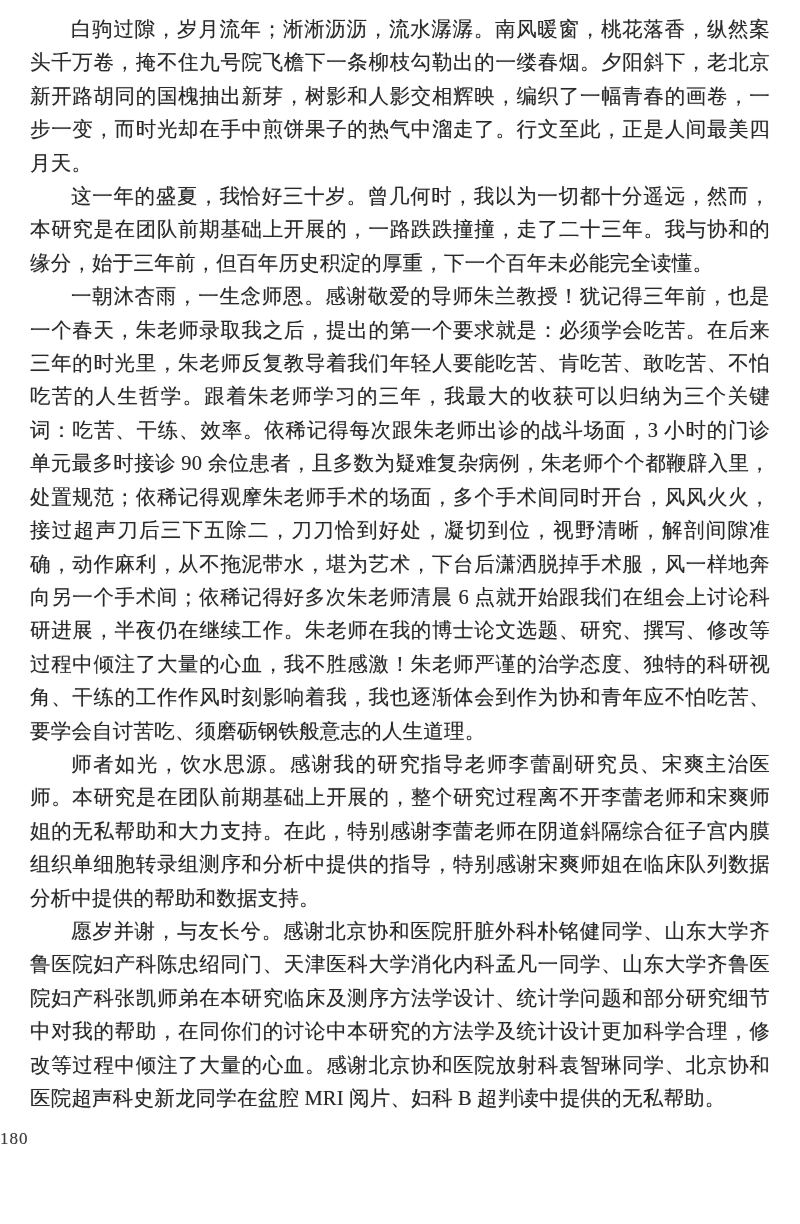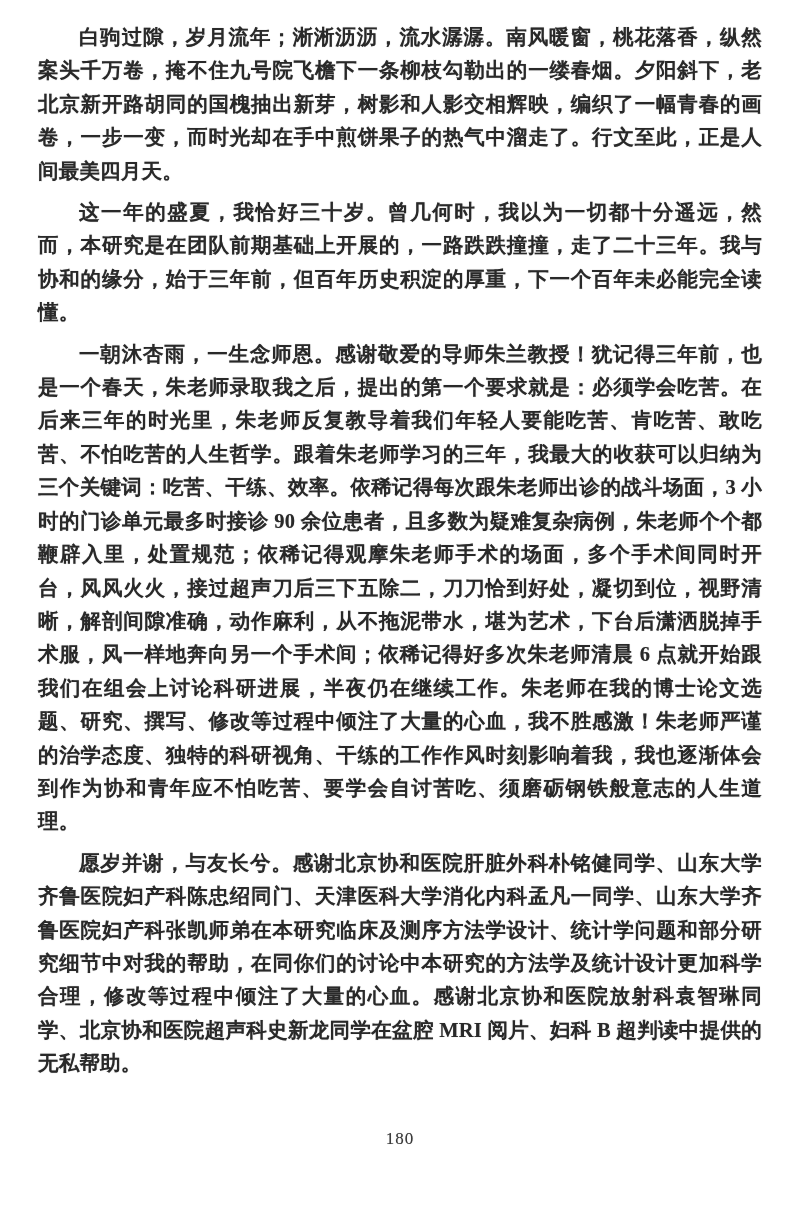--- a/index.html
+++ b/index.html
@@ -24,40 +24,40 @@
     font-size: 20.5px;
     line-height: 33.4px;
     text-align: justify;
     text-justify: inter-ideograph;
     letter-spacing: 0.2px;
     
     text-shadow: 0 0 0.8px rgba(40,40,40,0.45);
     filter: contrast(1.02);
   }
   .para {
-    margin: 8px;
+    margin: 0;
     text-indent: 2em;
-    font-weight: bold;
   }
   .footer {
     position: absolute;
     top: 1129px;
     left: 0;
     width: 100%;
-    text-align: center;
+    text-align: left;
     color: #3a3a3a;
     font-size: 17px;
     letter-spacing: 1px;
     text-shadow: 0 0 0.8px rgba(40,40,40,0.4);
   }
 </style>
 </head>
 <body>
 
 <div class="page">
   <div class="content">
     <p class="para">白驹过隙，岁月流年；淅淅沥沥，流水潺潺。南风暖窗，桃花落香，纵然案头千万卷，掩不住九号院飞檐下一条柳枝勾勒出的一缕春烟。夕阳斜下，老北京新开路胡同的国槐抽出新芽，树影和人影交相辉映，编织了一幅青春的画卷，一步一变，而时光却在手中煎饼果子的热气中溜走了。行文至此，正是人间最美四月天。</p>
     <p class="para">这一年的盛夏，我恰好三十岁。曾几何时，我以为一切都十分遥远，然而，本研究是在团队前期基础上开展的，一路跌跌撞撞，走了二十三年。我与协和的缘分，始于三年前，但百年历史积淀的厚重，下一个百年未必能完全读懂。</p>
     <p class="para">一朝沐杏雨，一生念师恩。感谢敬爱的导师朱兰教授！犹记得三年前，也是一个春天，朱老师录取我之后，提出的第一个要求就是：必须学会吃苦。在后来三年的时光里，朱老师反复教导着我们年轻人要能吃苦、肯吃苦、敢吃苦、不怕吃苦的人生哲学。跟着朱老师学习的三年，我最大的收获可以归纳为三个关键词：吃苦、干练、效率。依稀记得每次跟朱老师出诊的战斗场面，3 小时的门诊单元最多时接诊 90 余位患者，且多数为疑难复杂病例，朱老师个个都鞭辟入里，处置规范；依稀记得观摩朱老师手术的场面，多个手术间同时开台，风风火火，接过超声刀后三下五除二，刀刀恰到好处，凝切到位，视野清晰，解剖间隙准确，动作麻利，从不拖泥带水，堪为艺术，下台后潇洒脱掉手术服，风一样地奔向另一个手术间；依稀记得好多次朱老师清晨 6 点就开始跟我们在组会上讨论科研进展，半夜仍在继续工作。朱老师在我的博士论文选题、研究、撰写、修改等过程中倾注了大量的心血，我不胜感激！朱老师严谨的治学态度、独特的科研视角、干练的工作作风时刻影响着我，我也逐渐体会到作为协和青年应不怕吃苦、要学会自讨苦吃、须磨砺钢铁般意志的人生道理。</p>
+    <p class="para">师者如光，饮水思源。感谢我的研究指导老师李蕾副研究员、宋爽主治医师。本研究是在团队前期基础上开展的，整个研究过程离不开李蕾老师和宋爽师姐的无私帮助和大力支持。在此，特别感谢李蕾老师在阴道斜隔综合征子宫内膜组织单细胞转录组测序和分析中提供的指导，特别感谢宋爽师姐在临床队列数据分析中提供的帮助和数据支持。</p>
     <p class="para">愿岁并谢，与友长兮。感谢北京协和医院肝脏外科朴铭健同学、山东大学齐鲁医院妇产科陈忠绍同门、天津医科大学消化内科孟凡一同学、山东大学齐鲁医院妇产科张凯师弟在本研究临床及测序方法学设计、统计学问题和部分研究细节中对我的帮助，在同你们的讨论中本研究的方法学及统计设计更加科学合理，修改等过程中倾注了大量的心血。感谢北京协和医院放射科袁智琳同学、北京协和医院超声科史新龙同学在盆腔 MRI 阅片、妇科 B 超判读中提供的无私帮助。</p>
   </div>
   <div class="footer">180</div>
 </div>
 
 </body></html>

